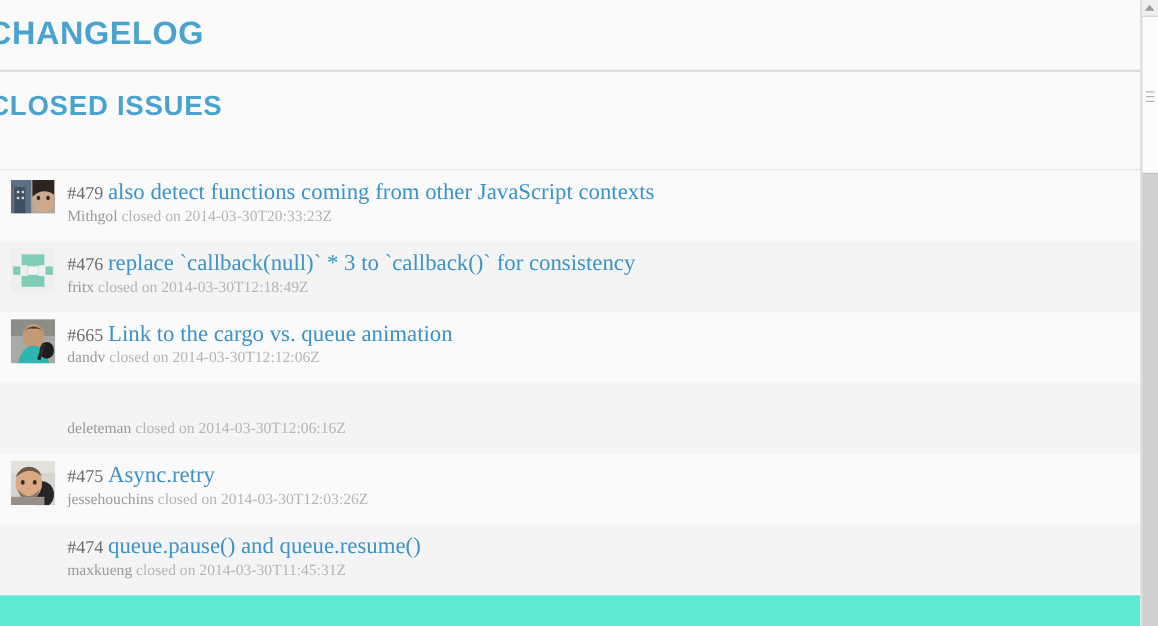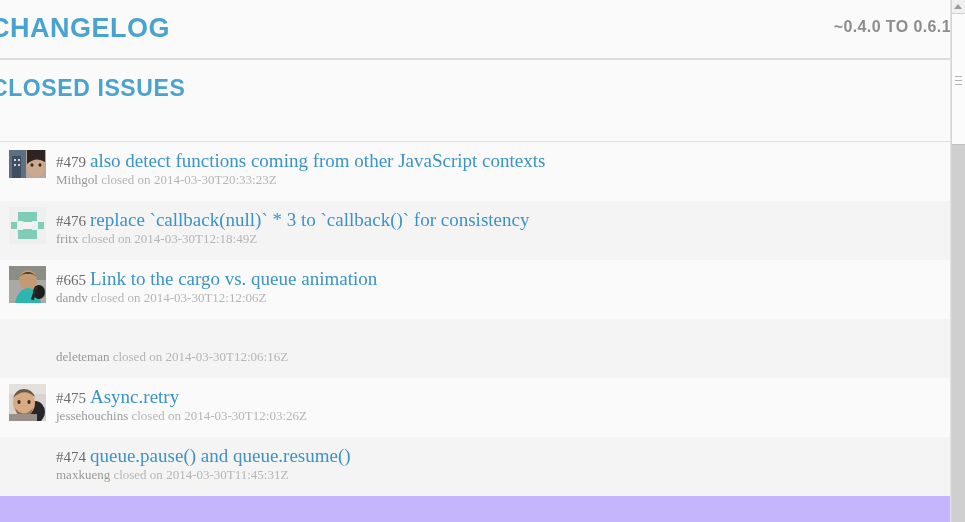--- a/index.html
+++ b/index.html
@@ -15,21 +15,21 @@
     width: 965px;
     height: 522px;
     background: #fbfbfb;
   }
   
   .content {
     position: absolute;
     left: 0; top: 0;
     width: 951px;
     height: 522px;
-    background: #c4b5fd;
+    background: #5eead4;
     overflow: hidden;
   }
 
   
   .changelog-header {
     position: relative;
     height: 60px;
     background: #fafafa;
     border-bottom: 2px solid #dcdcdc;
   }
@@ -194,21 +194,20 @@
 </style>
 </head>
 <body>
 
 <div id="page">
 
   <div class="content">
 
     <div class="changelog-header">
       <div class="changelog-title">CHANGELOG</div>
-      <div class="version-range">~0.4.0 TO 0.6.1</div>
     </div>
 
     <div class="section">
       <div class="section-header">
         <div class="section-title">CLOSED ISSUES</div>
       </div>
 
       <div class="issue-list" id="issue-list">
           <div class="issue-row">
             <div class="avatar clipped-top">

